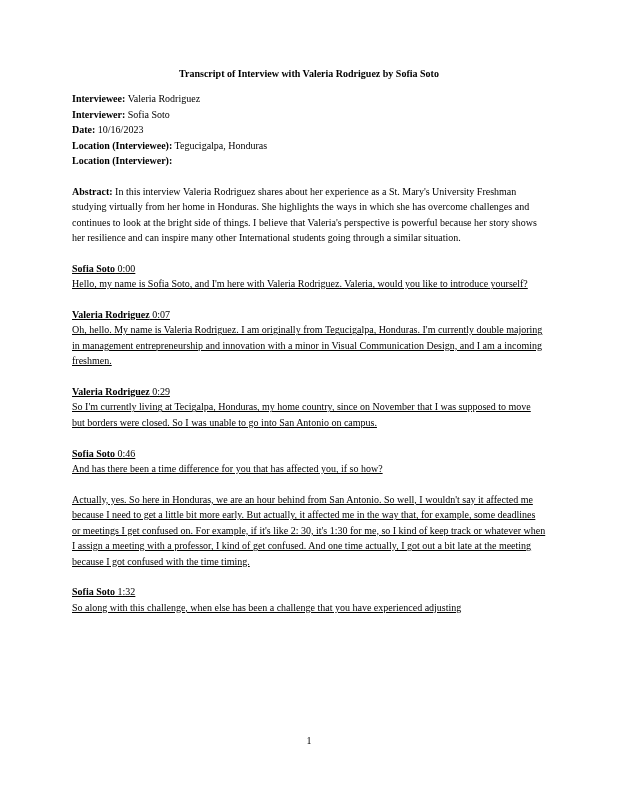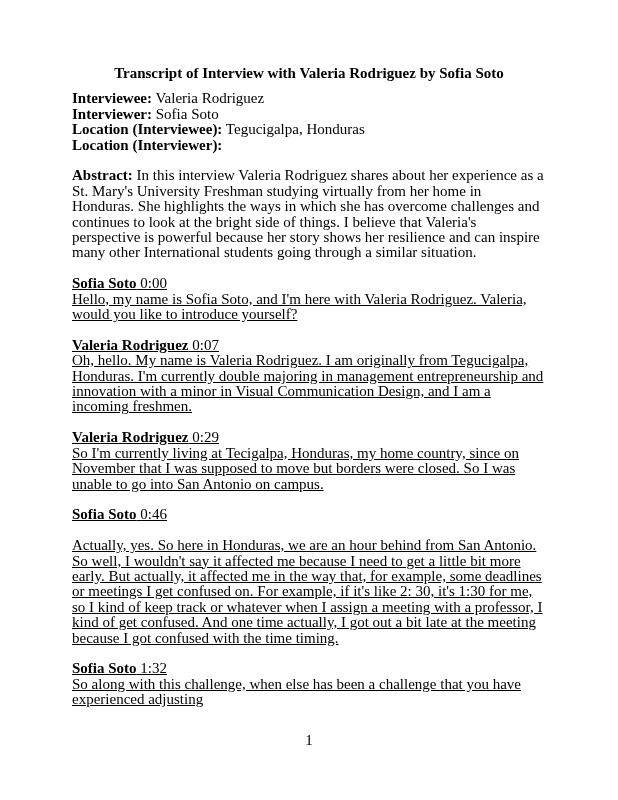--- a/index.html
+++ b/index.html
@@ -6,21 +6,21 @@
     margin: 0;
     padding: 0;
     background: #ffffff;
   }
   .page {
     position: relative;
     width: 618px;
     height: 800px;
     background: #ffffff;
     font-family: "Liberation Serif", "DejaVu Serif", serif;
-    font-size: 15px;
+    font-size: 10px;
     line-height: 15.4px;
     color: #000000;
     overflow: hidden;
     box-sizing: border-box;
   }
   .content {
     position: absolute;
     top: 66px;
     left: 72px;
     width: 474px;
@@ -67,20 +67,21 @@
 <div class="page">
   <div class="content">
 
     <p class="doc-title">Transcript of Interview with Valeria Rodriguez by Sofia Soto</p>
 
     <div class="meta-block">
   <div class="meta-row"><span class="bold">Interviewee:</span><span> Valeria Rodriguez</span></div>
 
   <div class="meta-row"><span class="bold">Interviewer:</span><span> Sofia Soto</span></div>
 
+  <div class="meta-row"><span class="bold">Date:</span><span> 10/16/2023</span></div>
 
   <div class="meta-row"><span class="bold">Location (Interviewee):</span><span> Tegucigalpa, Honduras</span></div>
 
   <div class="meta-row"><span class="bold">Location (Interviewer):</span><span></span></div>
 </div>
 
     <p class="para abstract"><span class="bold">Abstract:</span> <span>In this interview Valeria Rodriguez shares about her experience as a St. Mary's University Freshman studying virtually from her home in Honduras. She highlights the ways in which she has overcome challenges and continues to look at the bright side of things. I believe that Valeria's perspective is powerful because her story shows her resilience and can inspire many other International students going through a similar situation.</span></p>
 
     <div id="transcript">
   <div class="turn">
@@ -94,20 +95,21 @@
   </div>
 
 
   <div class="turn">
     <div class="speaker-line"><span class="bold">Valeria Rodriguez</span><span class="time"> 0:29</span></div>
     <p class="para">So I'm currently living at Tecigalpa, Honduras, my home country, since on November that I was supposed to move but borders were closed. So I was unable to go into San Antonio on campus.</p>
   </div>
 
   <div class="turn">
     <div class="speaker-line"><span class="bold">Sofia Soto</span><span class="time"> 0:46</span></div>
+    <p class="para">And has there been a time difference for you that has affected you, if so how?</p>
   </div>
 
   <div class="turn">
     <p class="para">Actually, yes. So here in Honduras, we are an hour behind from San Antonio. So well, I wouldn't say it affected me because I need to get a little bit more early. But actually, it affected me in the way that, for example, some deadlines or meetings I get confused on. For example, if it's like 2: 30, it's 1:30 for me, so I kind of keep track or whatever when I assign a meeting with a professor, I kind of get confused. And one time actually, I got out a bit late at the meeting because I got confused with the time timing.</p>
   </div>
 
   <div class="turn">
     <div class="speaker-line"><span class="bold">Sofia Soto</span><span class="time"> 1:32</span></div>
     <p class="para">So along with this challenge, when else has been a challenge that you have experienced adjusting</p>
   </div>

